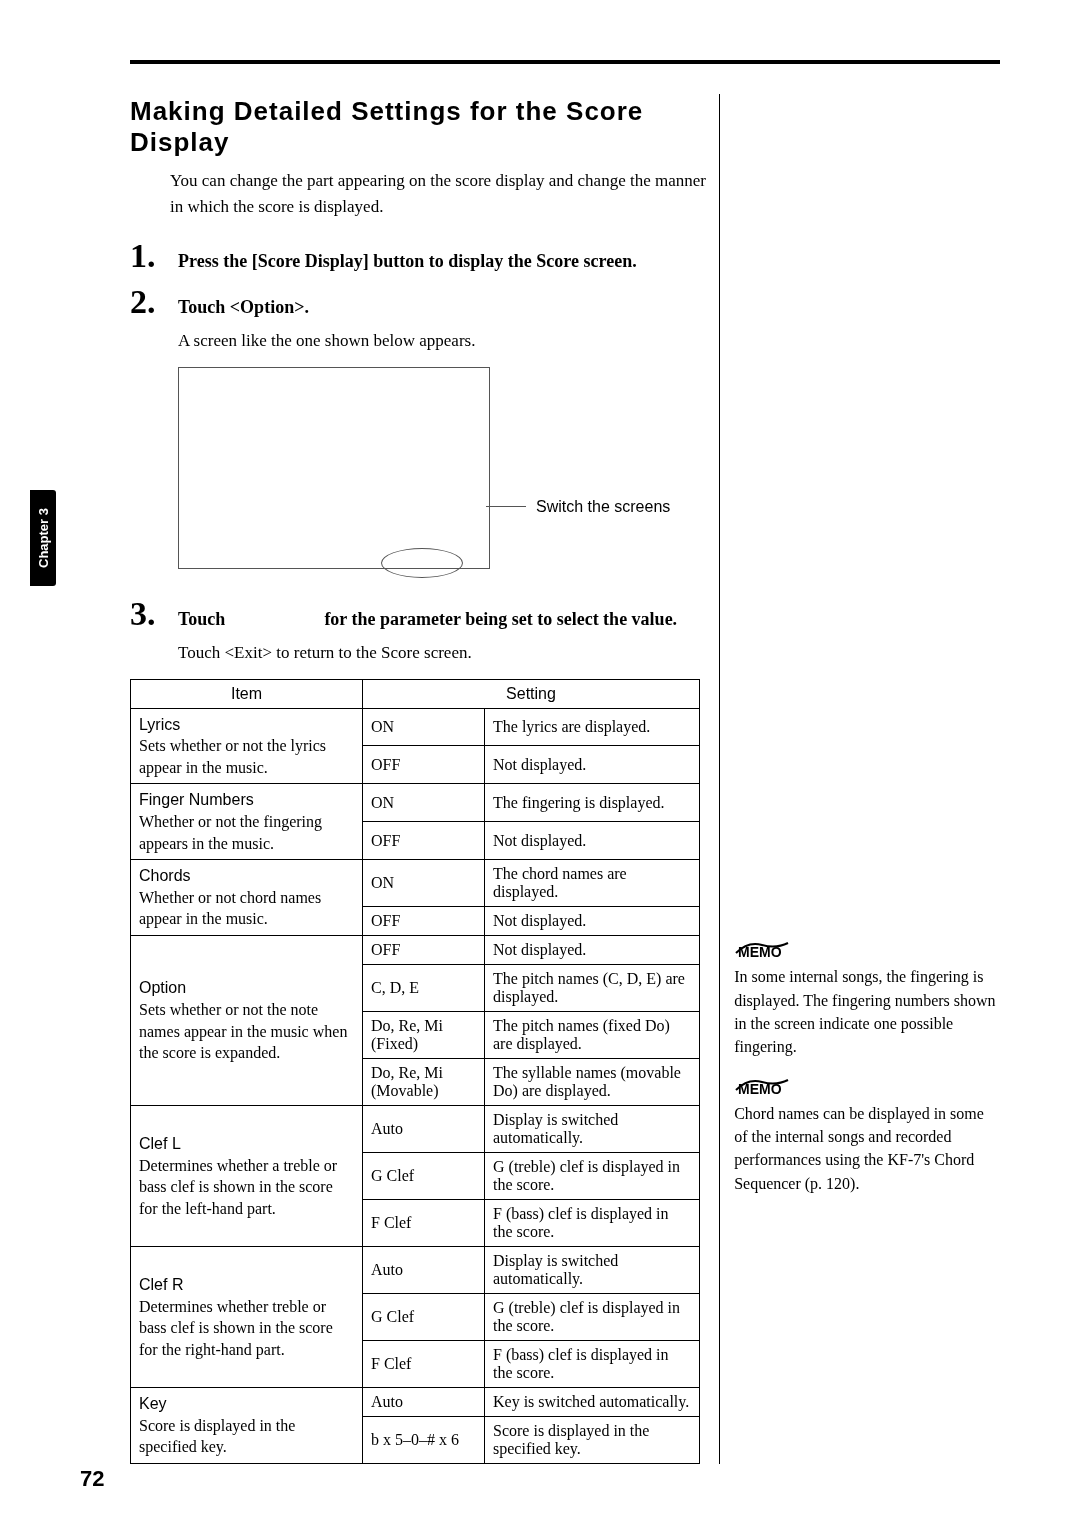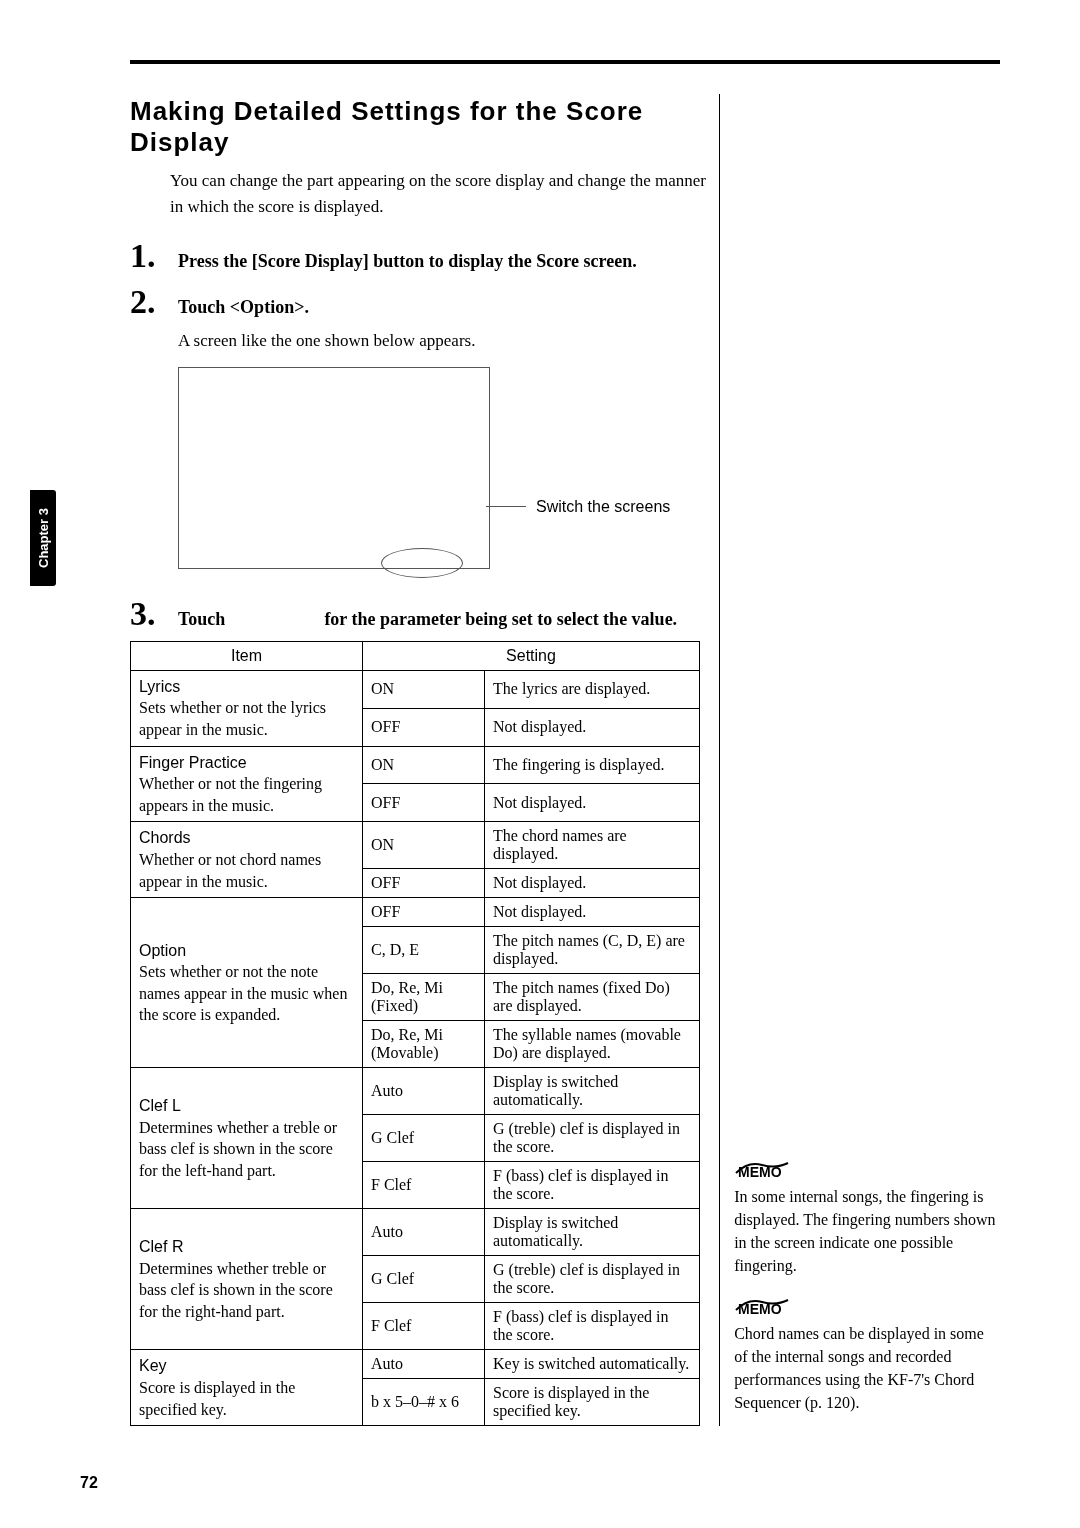--- a/index.html
+++ b/index.html
@@ -27,21 +27,21 @@
     letter-spacing: 1px;
     margin-bottom: 6px;
   }
   .thick-rule {
     border: none;
     border-top: 4px solid #000;
     margin: 0 0 30px 0;
   }
   .main-row {
     display: flex;
-    align-items: flex-end;
+    align-items: center;
   }
   .main-col {
     width: 610px;
   }
   .side-col {
     width: 280px;
     margin-left: 14px;
     font-size: 16px;
     line-height: 1.45;
   }
@@ -174,21 +174,21 @@
     align-items: center;
     justify-content: center;
     border-radius: 3px 0 0 3px;
   }
   .page-number {
     position: absolute;
     left: 80px;
     bottom: 36px;
     font-family: Arial, Helvetica, sans-serif;
     font-weight: bold;
-    font-size: 16px;
+    font-size: 22px;
   }
 </style>
 </head>
 <body>
 
 <div class="page">
   <div class="tab">Chapter 3</div>
 
   <hr class="thick-rule">
 
@@ -217,20 +217,21 @@
       </div>
 
       <div class="step">
         <div class="step-num">3.</div>
         <div class="step-text">
           <span>Touch </span>
           <span style="display:inline-block;width:90px;"></span>
           <span> for the parameter being set to select the value.</span>
         </div>
       </div>
+      <p class="after-step">Touch &lt;Exit&gt; to return to the Score screen.</p>
 
       <table class="settings">
         <tbody>
             <tr>
           <th>Item</th>
           <th colspan="2">Setting</th>
         </tr>
 
         <tr>
           <td class="item-cell" rowspan="2">
@@ -240,21 +241,21 @@
           <td class="val-cell">ON</td>
           <td>The lyrics are displayed.</td>
         </tr>
         <tr>
           <td class="val-cell">OFF</td>
           <td>Not displayed.</td>
         </tr>
 
         <tr>
           <td class="item-cell" rowspan="2">
-            <span class="item-name">Finger Practice</span>
+            <span class="item-name">Finger Numbers</span>
             <span>Whether or not the fingering appears in the music.</span>
           </td>
           <td class="val-cell">ON</td>
           <td>The fingering is displayed.</td>
         </tr>
         <tr>
           <td class="val-cell">OFF</td>
           <td>Not displayed.</td>
         </tr>
 

